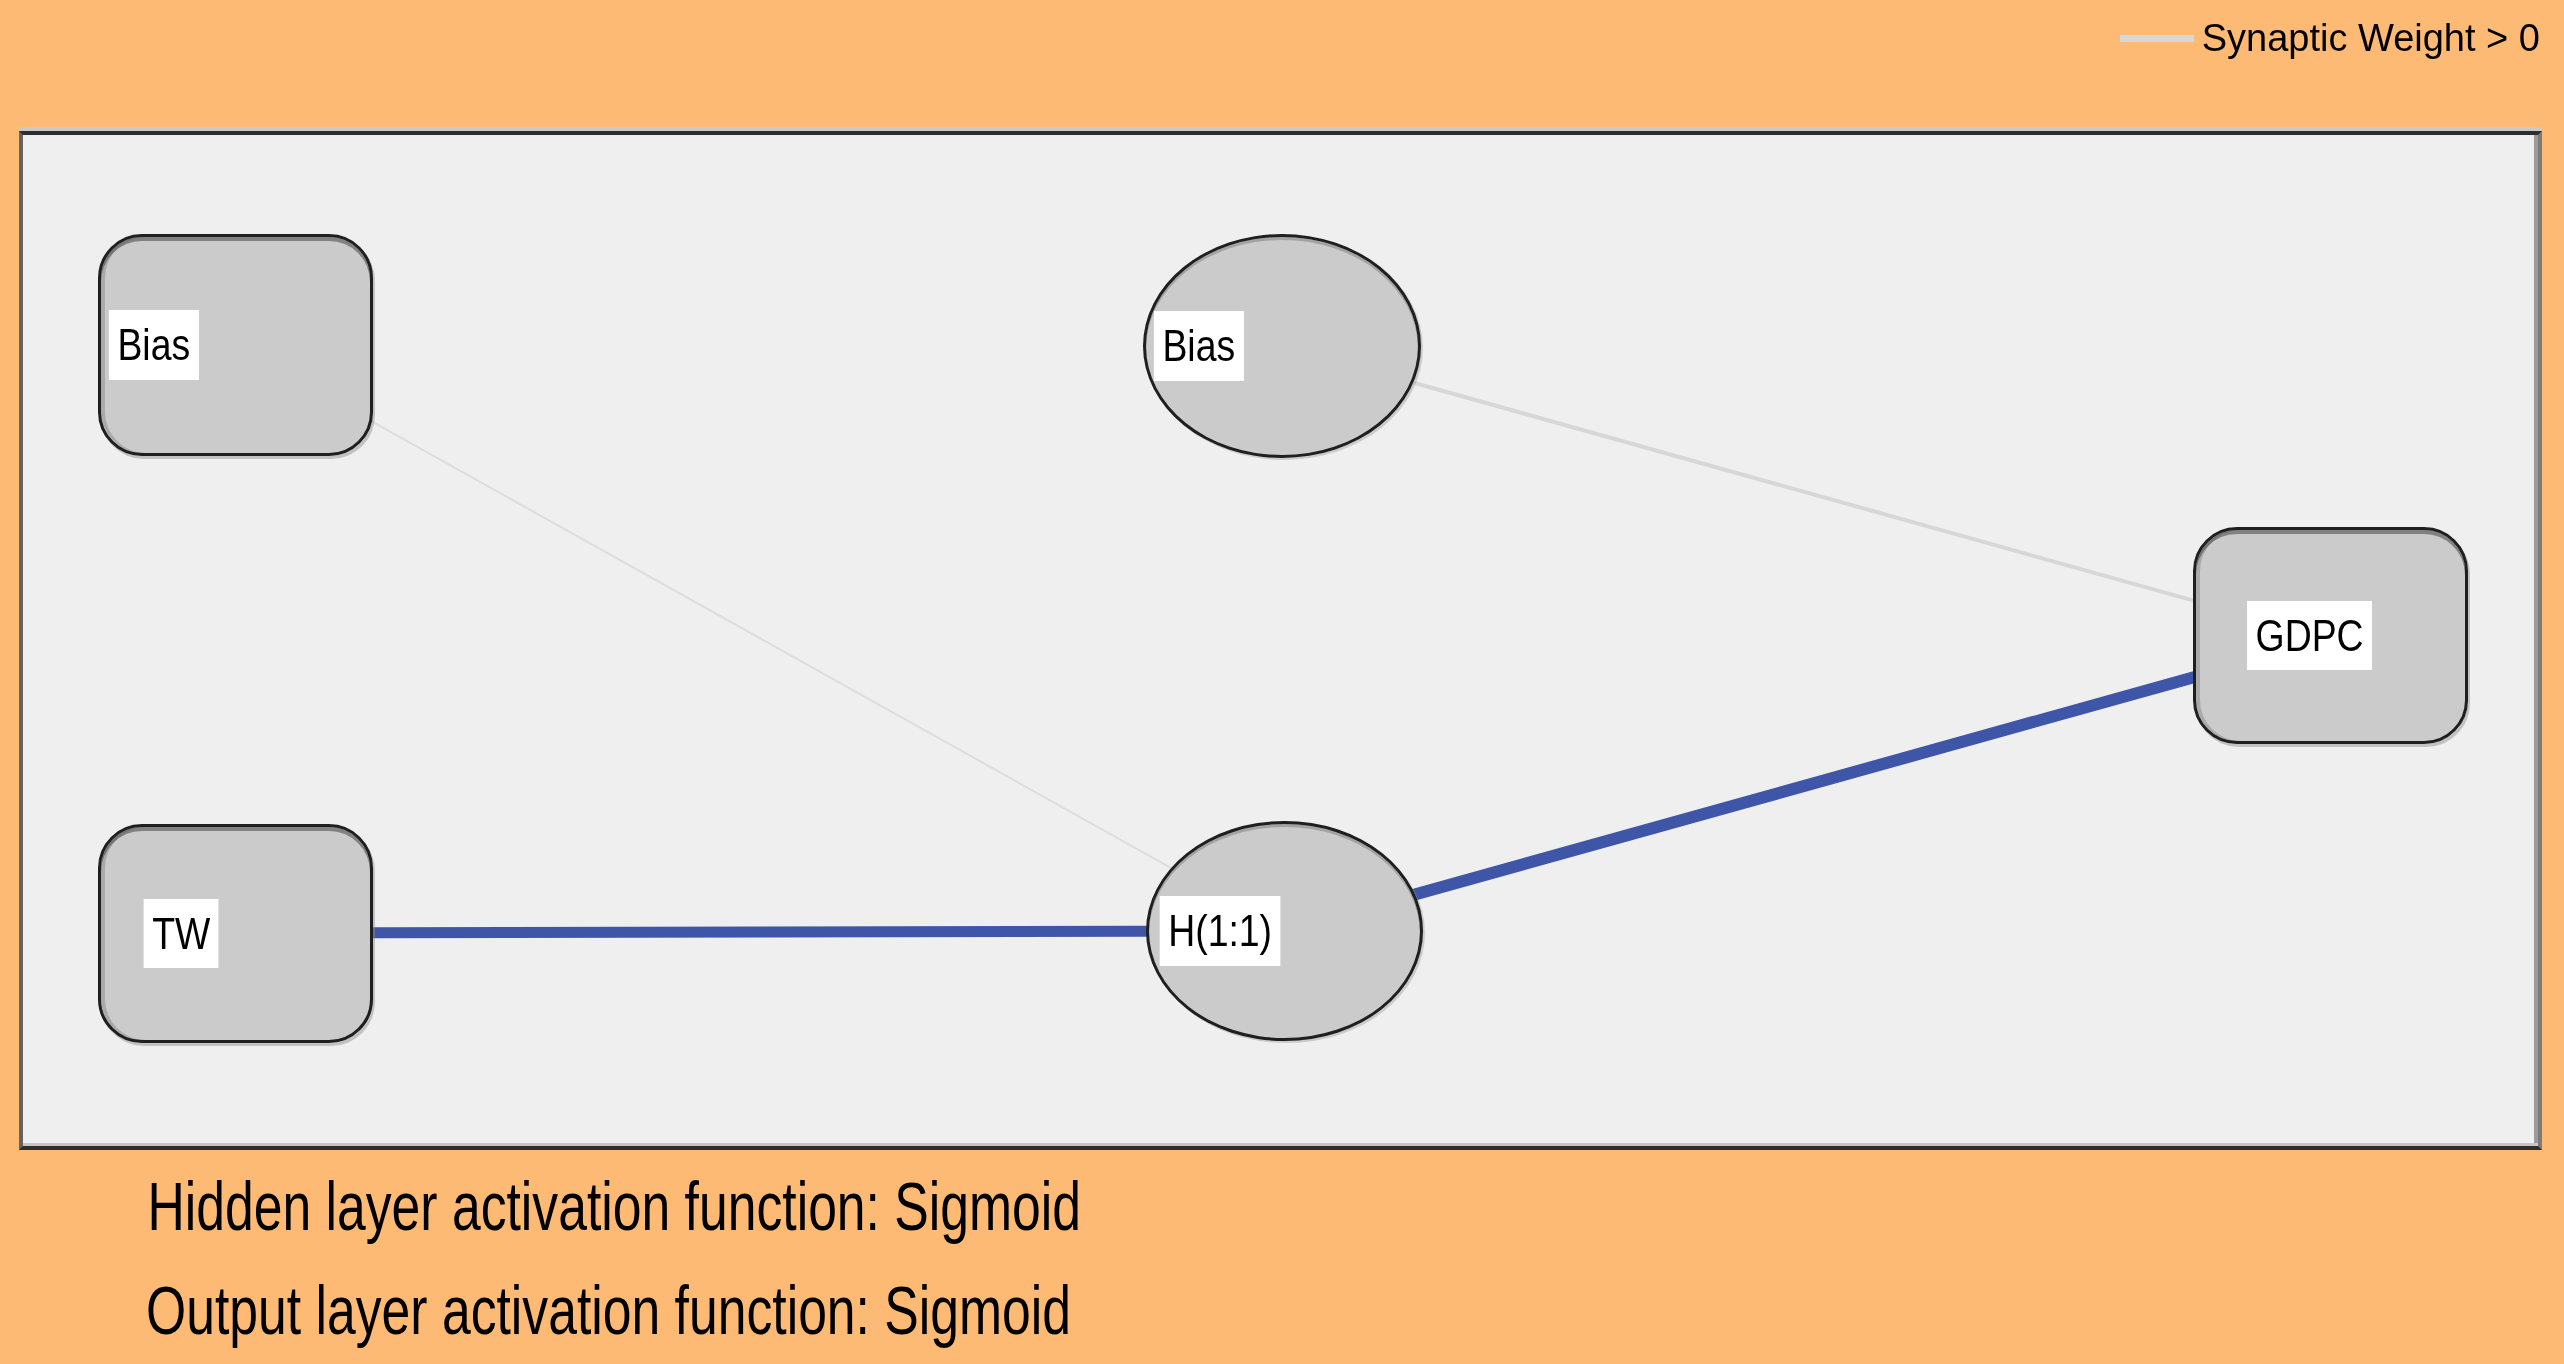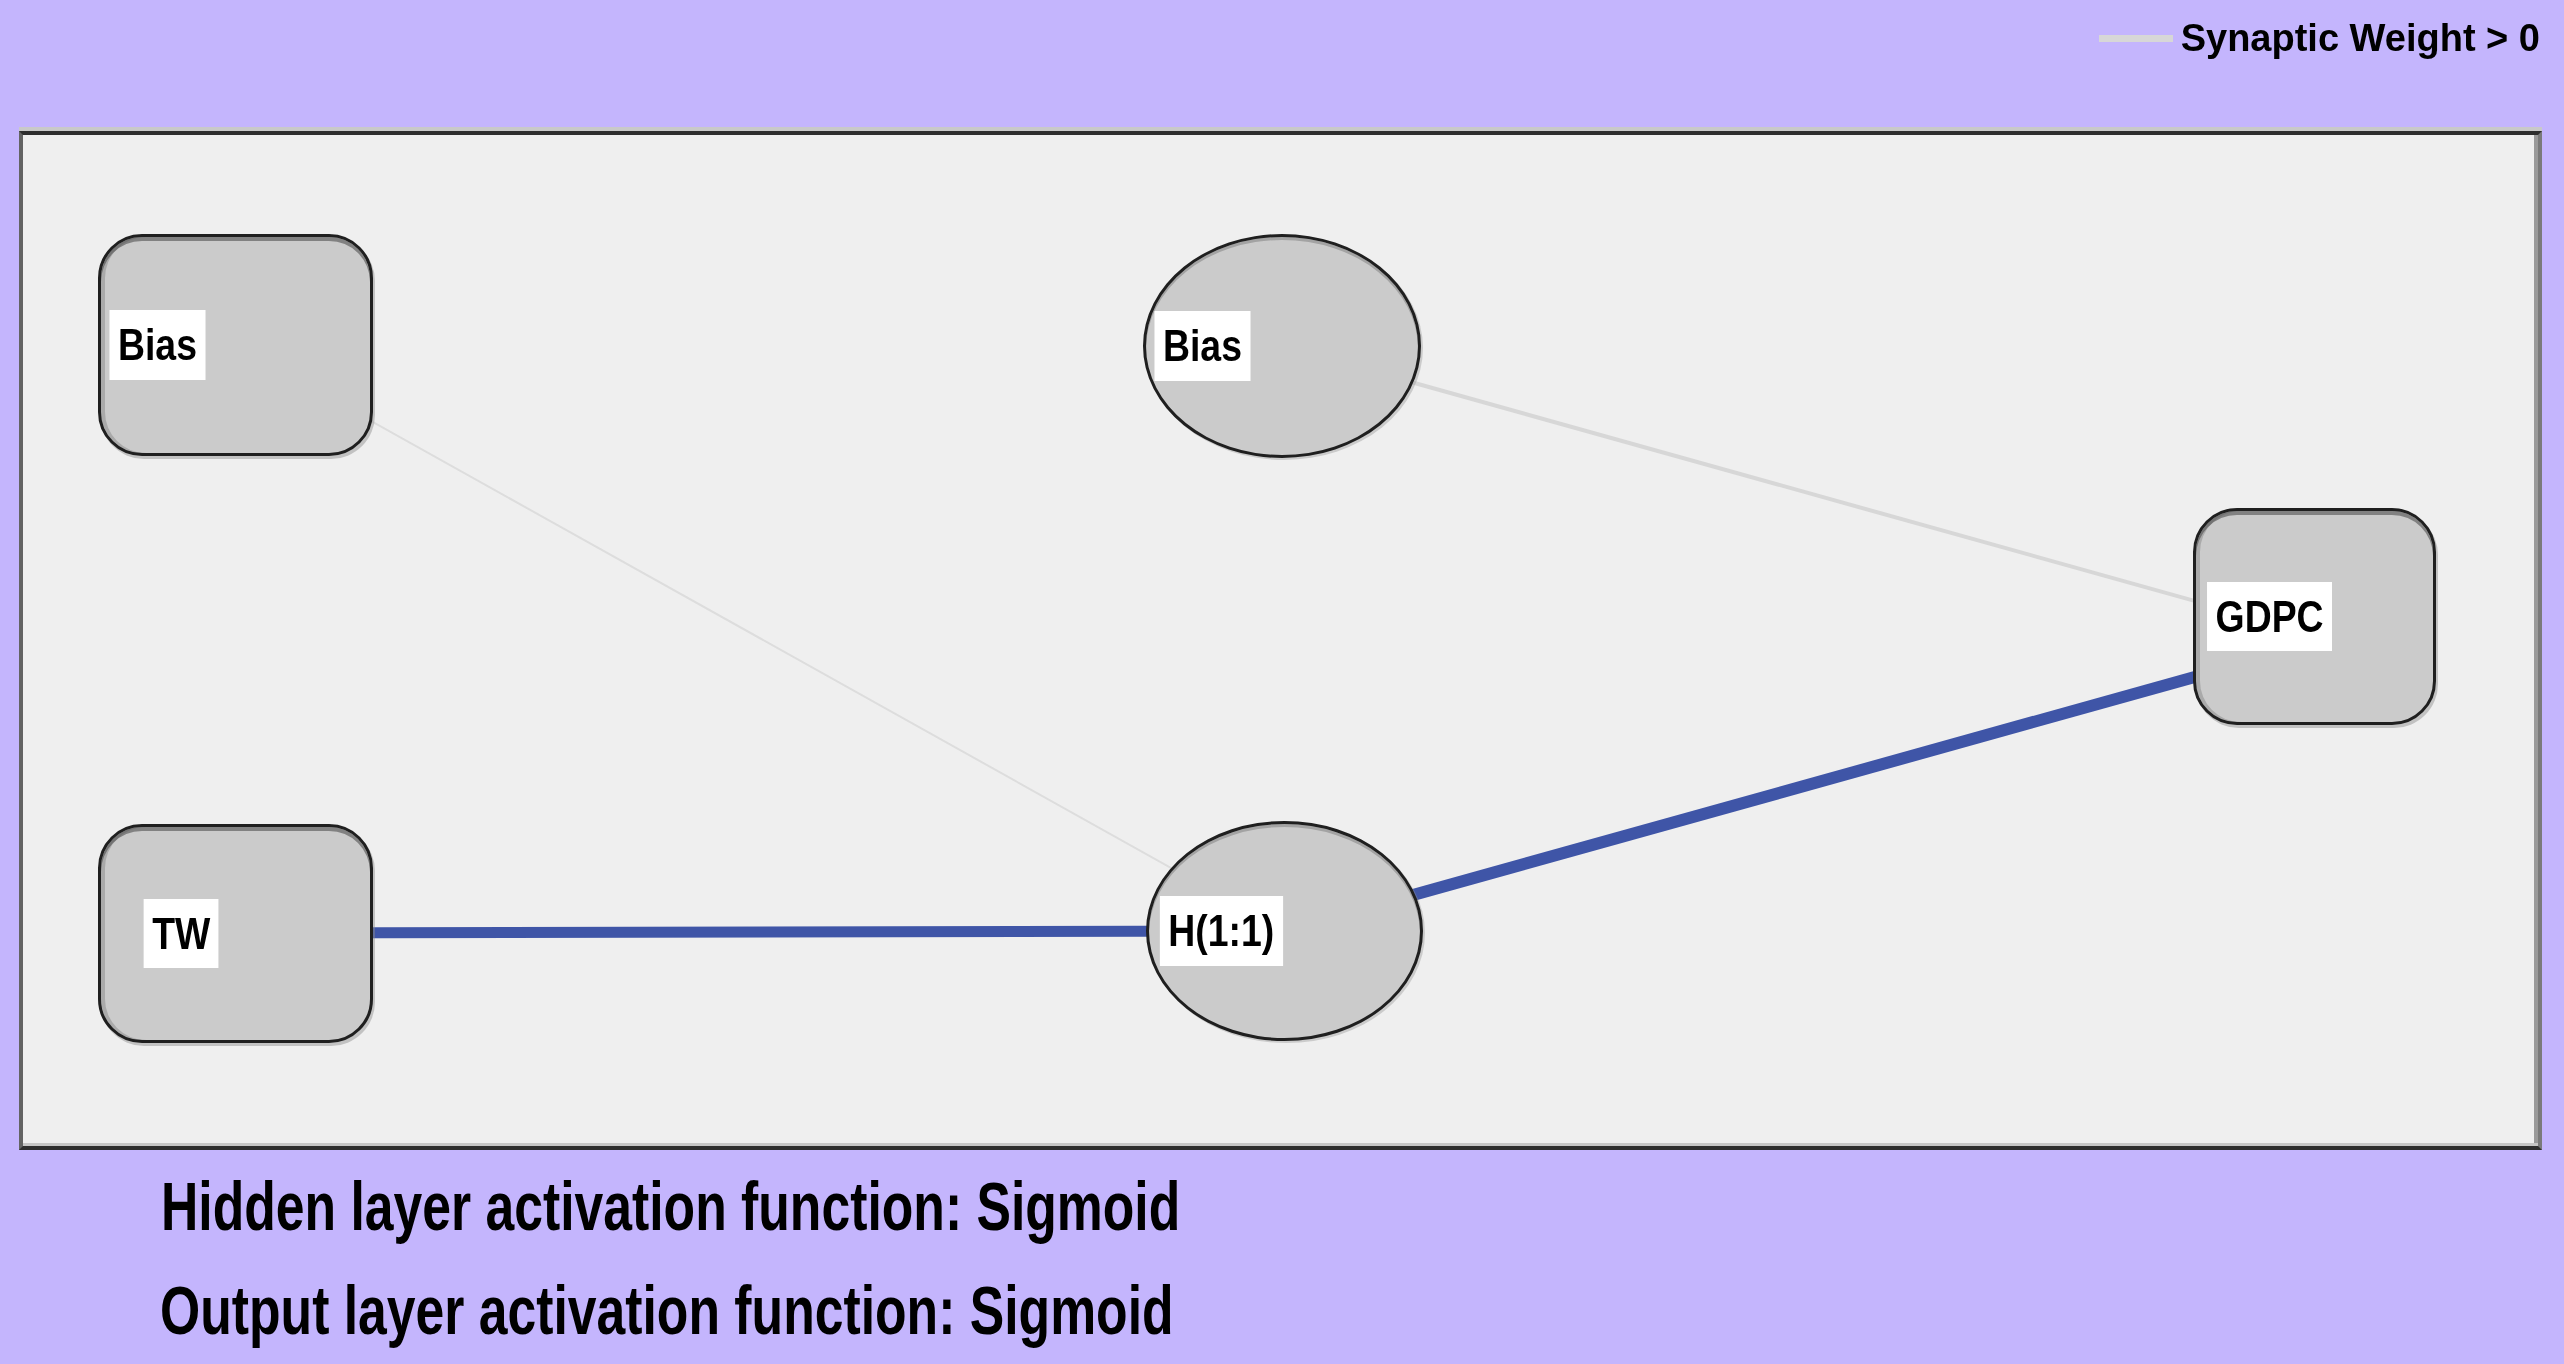--- a/index.html
+++ b/index.html
@@ -5,23 +5,22 @@
   * { margin: 0; padding: 0; box-sizing: border-box; }
   html, body { background: #ffffff; }
   body {
     font-family: "Liberation Sans", "DejaVu Sans", sans-serif;
     color: #000;
   }
   .stage {
     position: relative;
     width: 2564px;
     height: 1364px;
-    background: #c4b5fd;
+    background: #fdba74;
     overflow: hidden;
-    font-weight: bold;
   }
 
   
   .legend {
     position: absolute;
     top: 12px;
     right: 24px;
   }
   .legend-row {
     display: flex;
@@ -140,21 +139,21 @@
     </div>
 
     <div class="node ellipse" style="left:1120px; top:99px;  width:278px; height:224px;">
       <span class="node-label">Bias</span>
     </div>
 
     <div class="node ellipse" style="left:1123px; top:686px; width:277px; height:220px;">
       <span class="node-label">H(1:1)</span>
     </div>
 
-    <div class="node rect" style="left:2170px; top:373px; width:243px; height:217px;">
+    <div class="node rect" style="left:2170px; top:392px; width:275px; height:217px;padding-left:40px;">
       <span class="node-label">GDPC</span>
     </div>
 
   </div>
 
   <div class="caption c1">
     <span class="caption-text">Hidden layer activation function: Sigmoid</span>
   </div>
   <div class="caption c2">
     <span class="caption-text">Output layer activation function: Sigmoid</span>

